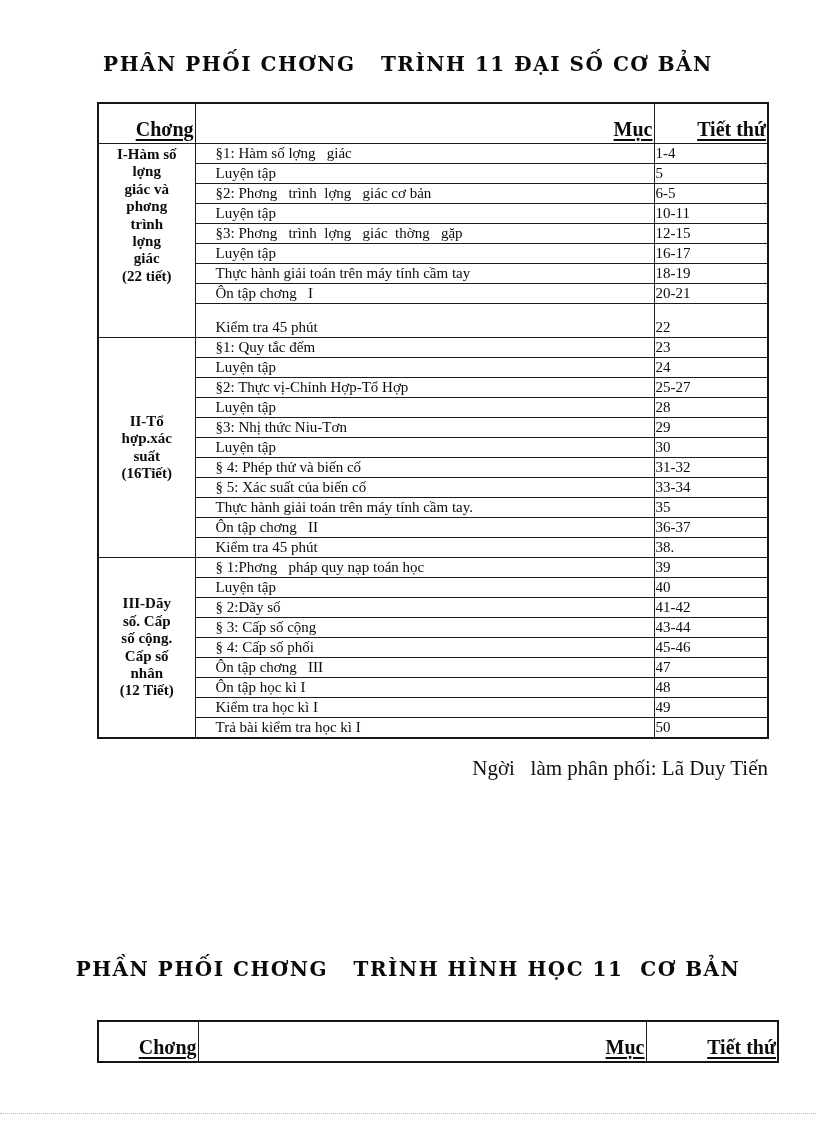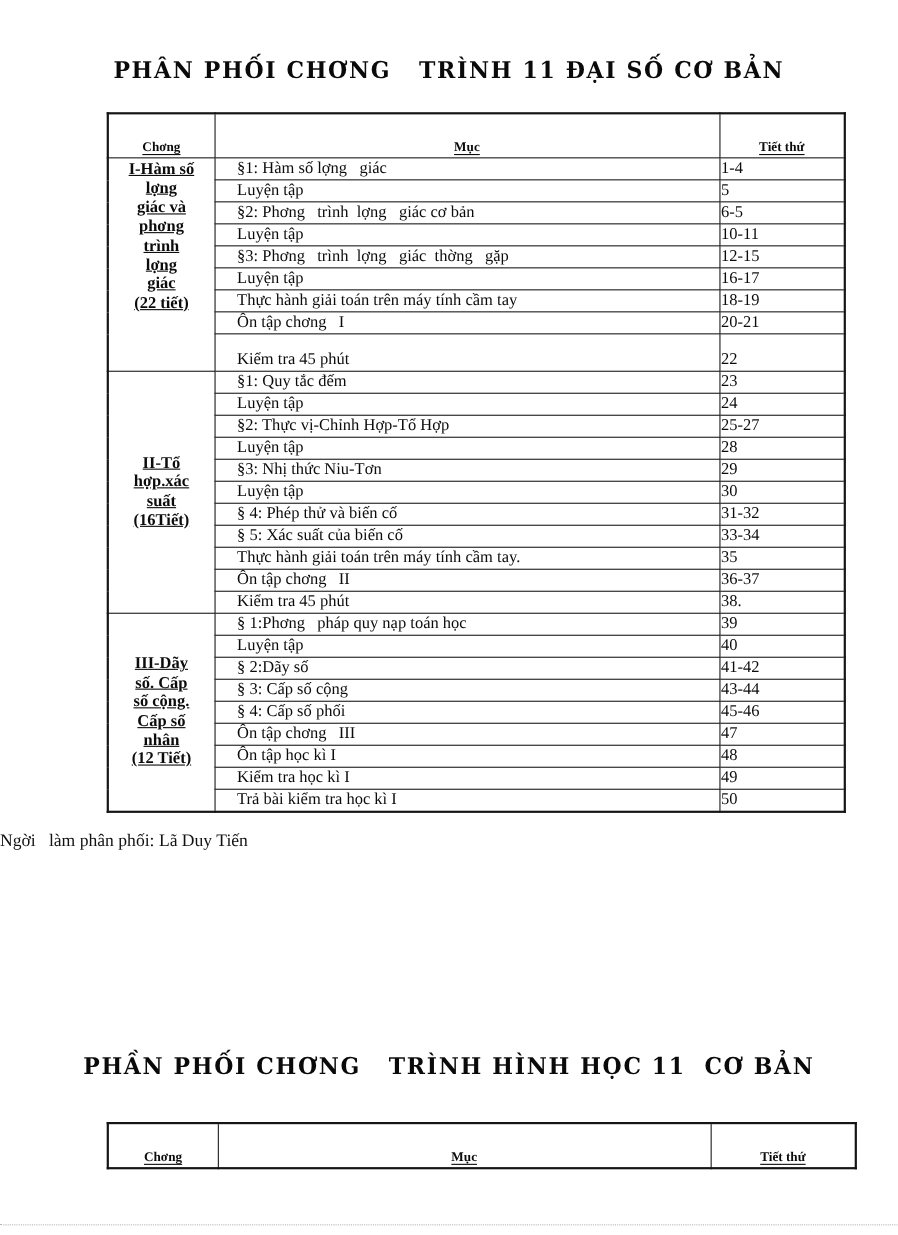--- a/index.html
+++ b/index.html
@@ -42,39 +42,38 @@
     overflow:hidden;
   }
   .doc-table{border:2px solid #151515;}
 
   .table1{left:97px;top:102px;width:670px;}
   .table2{left:97px;top:1020px;width:680px;}
 
   .header-row th{
     height:36px;
     font-weight:bold;
-    font-size:12px;
-    text-align:center;
+    font-size:20px;
+    text-align:right;
     vertical-align:bottom;
     padding-bottom:2px;
     text-decoration:underline;
     text-underline-offset:3px;
     margin-left:28px;
   }
 
   .table1 tbody tr{height:19.6px;}
 
   .chapter-cell{
     font-weight:bold;
     text-align:center;
     vertical-align:middle;
     white-space:pre-line;
     line-height:1.16;
     padding:1px 0;
-    text-decoration:underline;
   }
   .chapter-cell.top-align{vertical-align:top;padding-top:2px;}
 
   .muc-cell{
     padding-left:20px;
     white-space:pre;
     vertical-align:bottom;
     padding-bottom:1px;
   }
   .tiet-cell{
@@ -82,23 +81,23 @@
     vertical-align:bottom;
     padding-bottom:1px;
   }
   .tall-row{height:34px !important;}
   .tall-row td{vertical-align:bottom;}
 
   .signature{
     position:absolute;
     top:756px;left:0;
     width:768px;
-    text-align:left;
+    text-align:right;
     padding-right:4px;
-    font-size:16px;
+    font-size:21px;
     white-space:pre;
   }
 
   .page-break-line{
     position:absolute;
     top:1113px;left:0;
     width:816px;
     border-top:1px dotted #b5b5b5;
   }
 </style>

